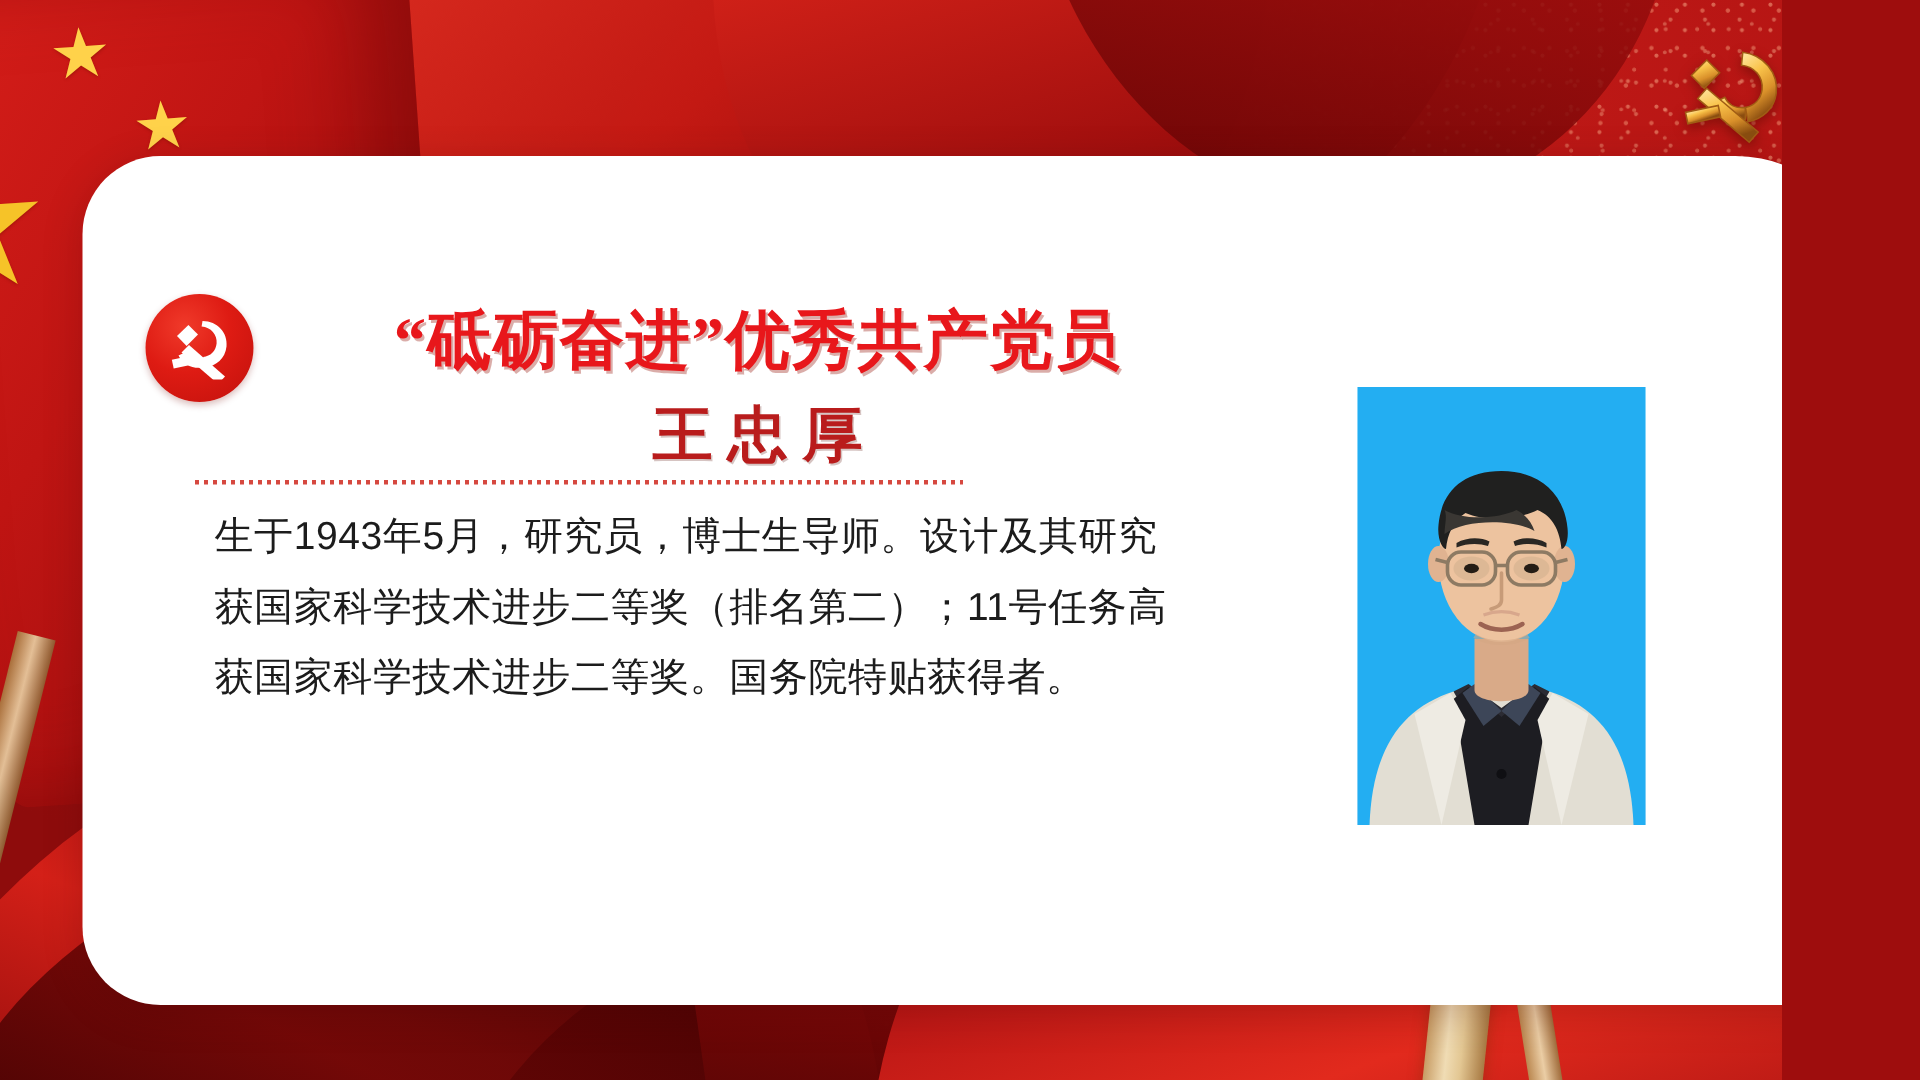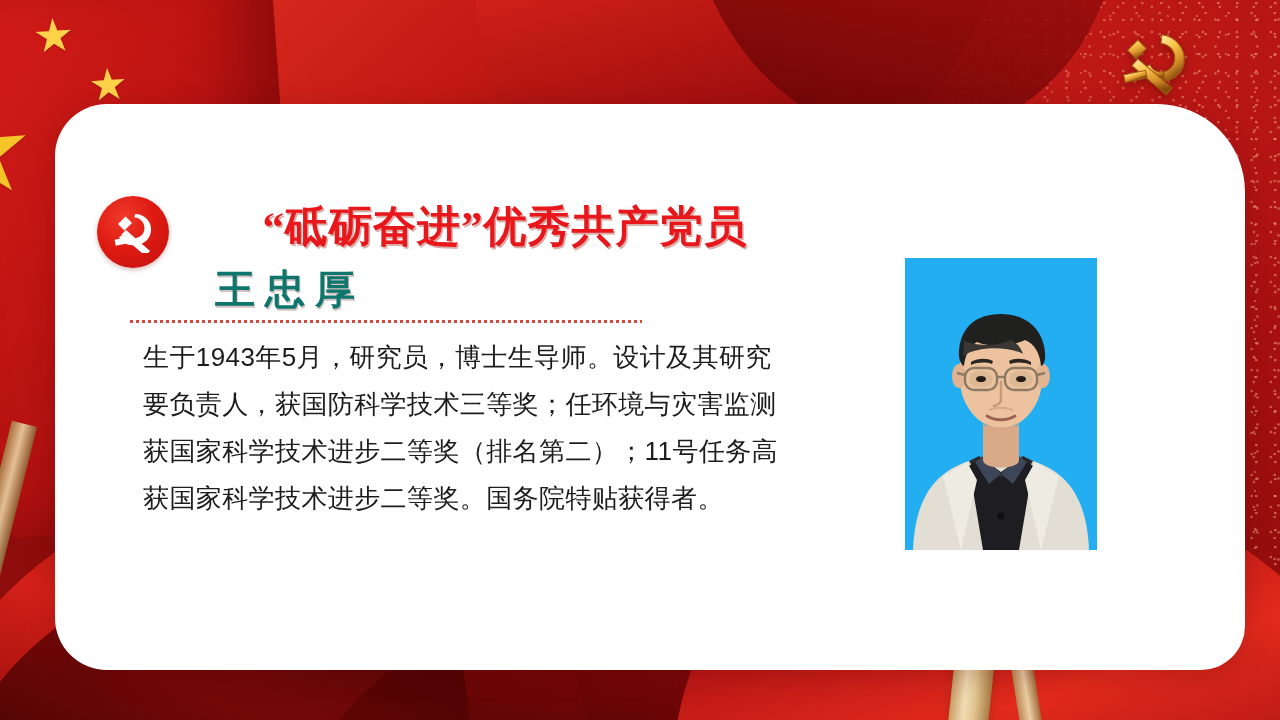--- a/index.html
+++ b/index.html
@@ -2,21 +2,21 @@
 <html lang="zh"><head>
 <meta charset="utf-8">
 <title>slide</title>
 <style>
   html,body{margin:0;padding:0;}
   body{
     width:1280px;height:720px;overflow:hidden;
     font-family:"Liberation Sans","DejaVu Sans",sans-serif;
     background:#9e0d0d;
   }
-  .slide{position:relative;width:1280px;height:720px;overflow:hidden;background:#a81212;}
+  .slide{position:relative;width:1188px;height:720px;overflow:hidden;background:#a81212;}
 
   
   .bg-base{
     position:absolute;inset:0;
     background:
       radial-gradient(120% 90% at 78% 6%, #c21a17 0%, #a81010 45%, #8e0c0c 100%),
       linear-gradient(180deg,#b01212 0%,#a51010 55%,#8d0b0b 100%);
   }
   
   .bg-speckle{
@@ -152,26 +152,27 @@
     font-family:"Liberation Serif","DejaVu Serif",serif;
     font-weight:bold;
     font-size:43px;
     letter-spacing:1px;
     color:#e8171b;
     text-shadow:1.5px 2px 0 rgba(150,20,10,.35);
     white-space:nowrap;
   }
   .name{
     position:absolute;left:150px;top:158px;width:600px;
+    text-align:center;
     font-family:"Liberation Serif","DejaVu Serif",serif;
     font-weight:bold;
     font-size:40px;
     letter-spacing:10px;
     text-indent:10px;
-    color:#0f766e;
+    color:#b91c1c;
     text-shadow:1px 1.5px 0 rgba(90,20,10,.25);
   }
   .divider{
     position:absolute;left:75px;top:216px;width:512px;height:3px;
     background-image:linear-gradient(90deg,#d6483f 0 3px,transparent 3px 6px);
     background-size:6px 3px;
     background-repeat:repeat-x;
   }
   .bio{
     position:absolute;left:88px;top:230px;width:700px;
@@ -250,21 +251,20 @@
         </g>
       </svg>
     </div>
 
     <div class="title">“砥砺奋进”优秀共产党员</div>
     <div class="name">王忠厚</div>
     <div class="divider"></div>
 
     <div class="bio">
       <p>生于1943年5月，研究员，博士生导师。设计及其研究</p>
-      <p>要负责人，获国防科学技术三等奖；任环境与灾害监测</p>
       <p>获国家科学技术进步二等奖（排名第二）；11号任务高</p>
       <p>获国家科学技术进步二等奖。国务院特贴获得者。</p>
     </div>
 
     <div class="photo">
       <svg viewBox="0 0 192 292" preserveAspectRatio="xMidYMid slice" aria-hidden="true">
         <rect width="192" height="292" fill="#23aef2"></rect>
 
         <path d="M8 292c2-52 22-78 56-89l32-6 32 6c34 11 54 37 56 89z" fill="#e2ded3"></path>
         <path d="M64 203c10 18 22 30 32 30s22-12 32-30l-10-5-22 16-22-16z" fill="#2b2b33"></path>

